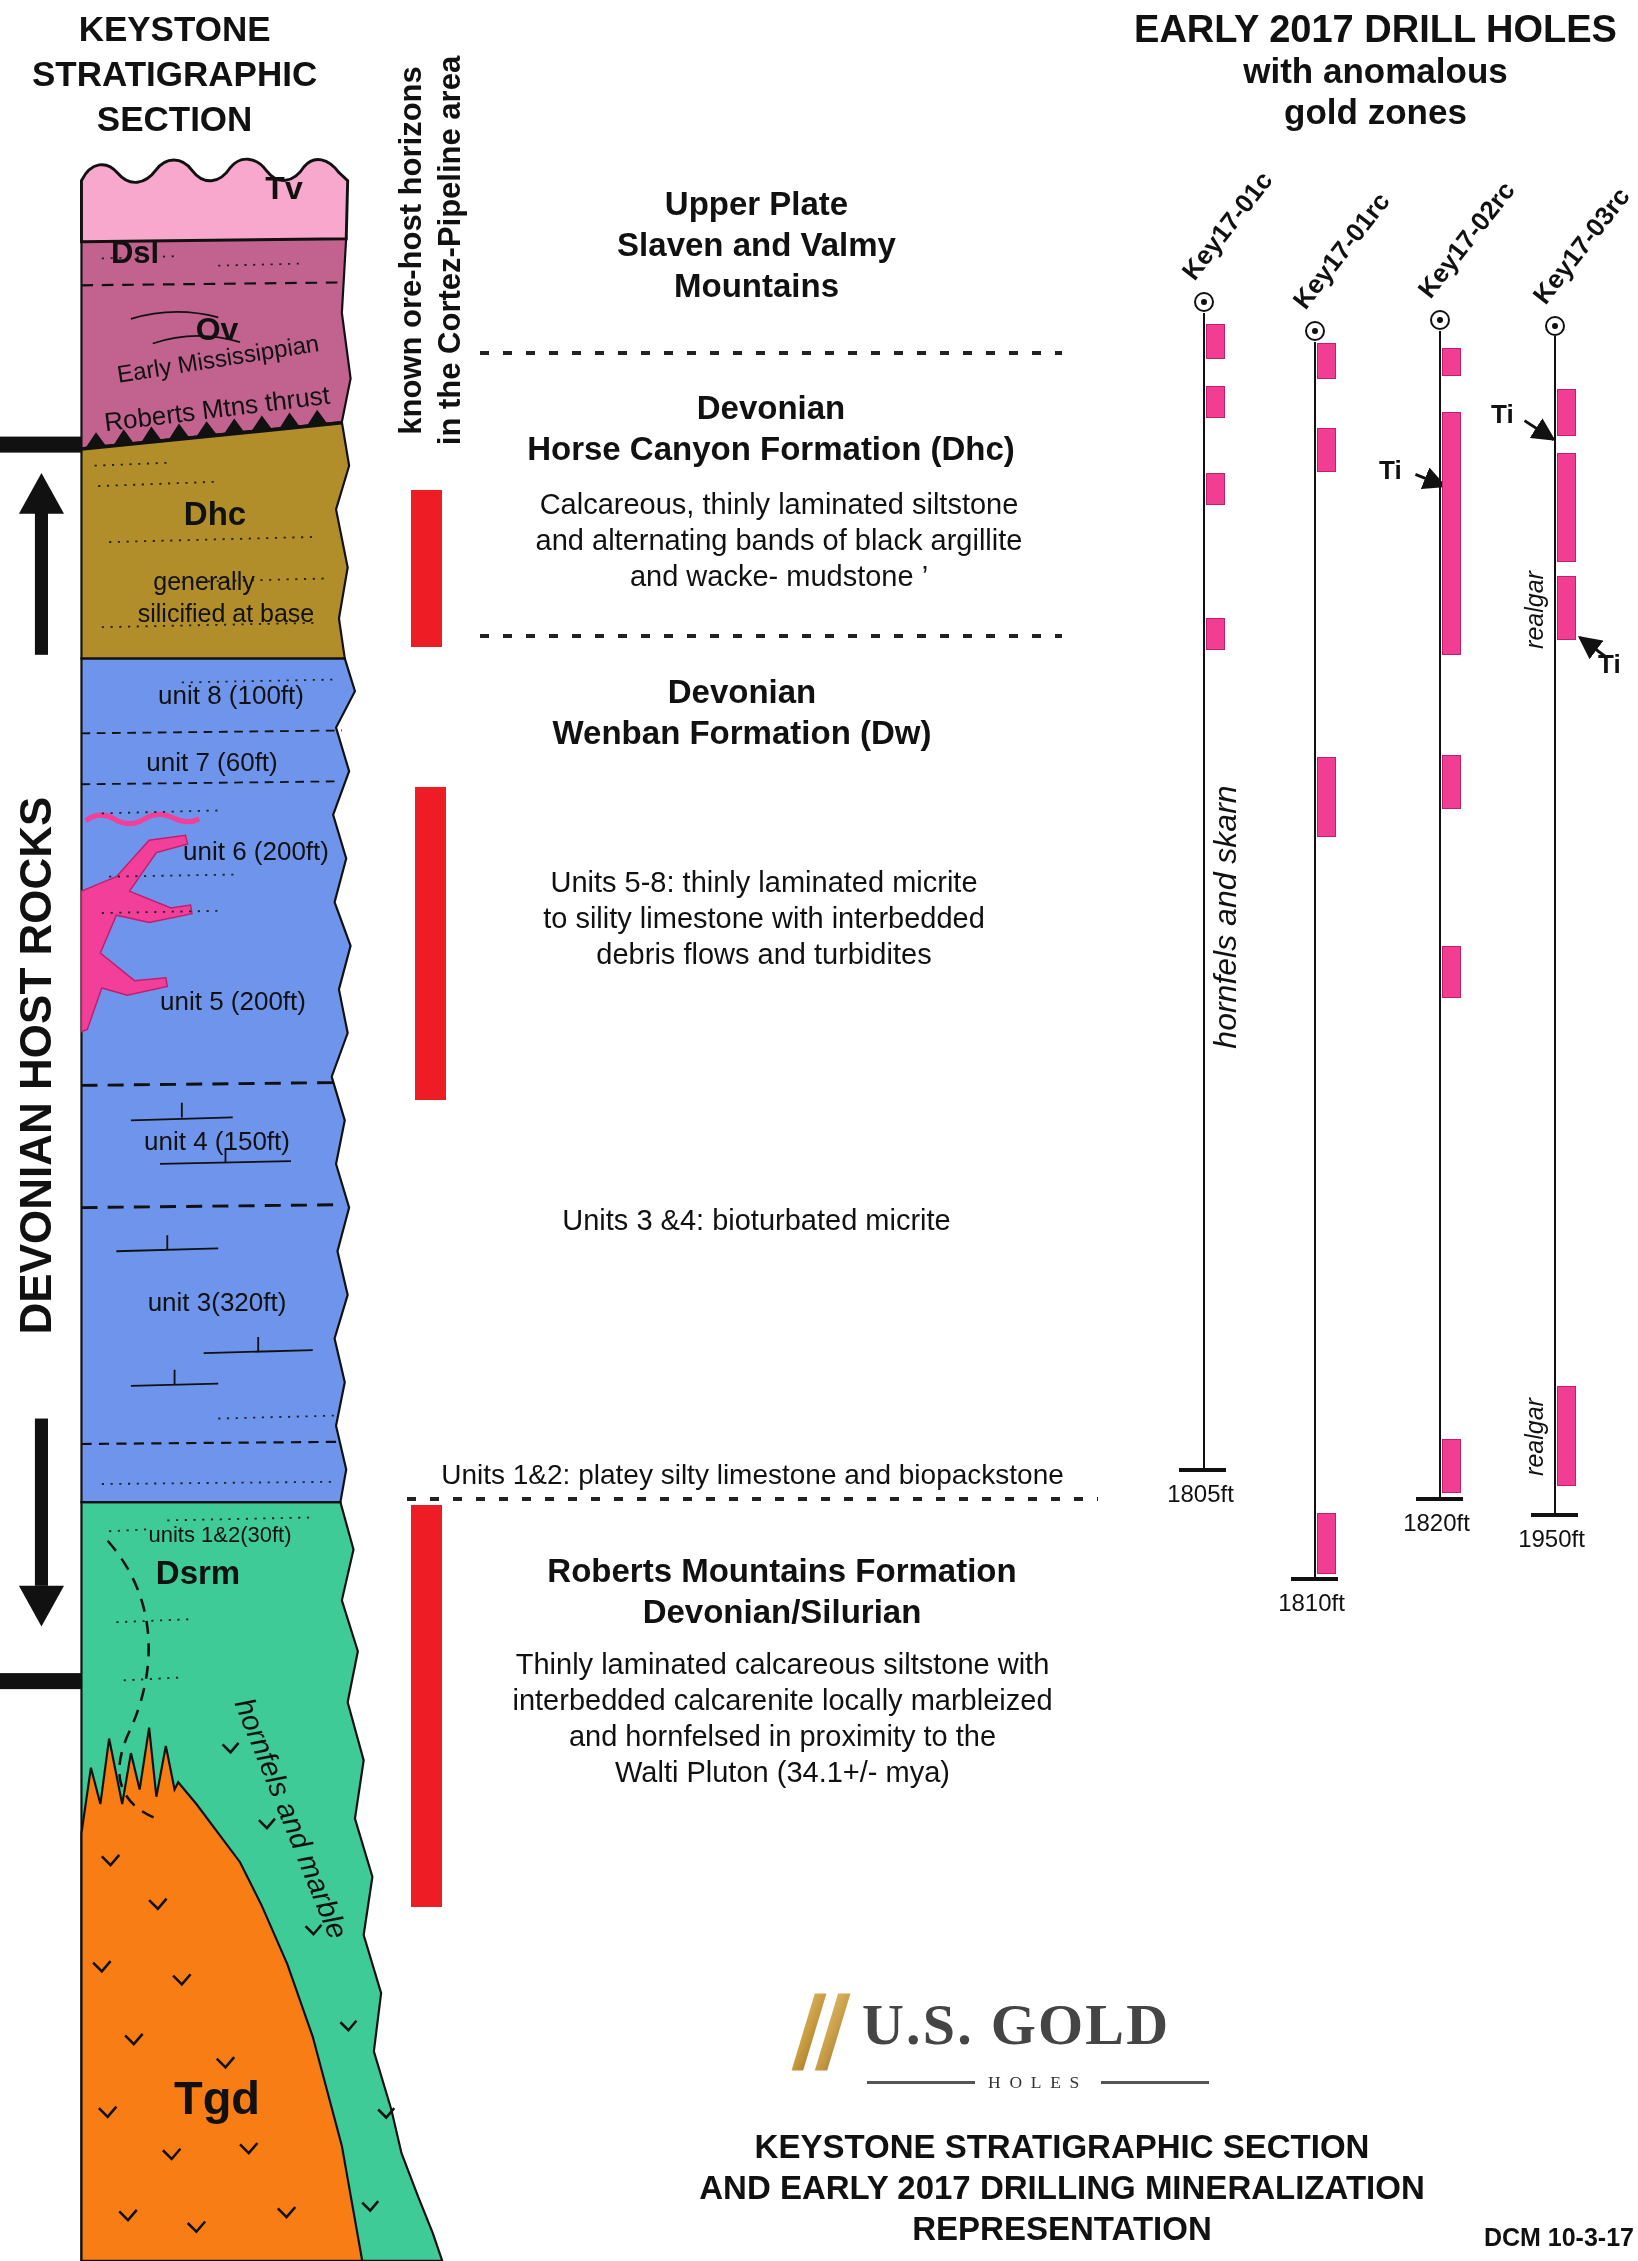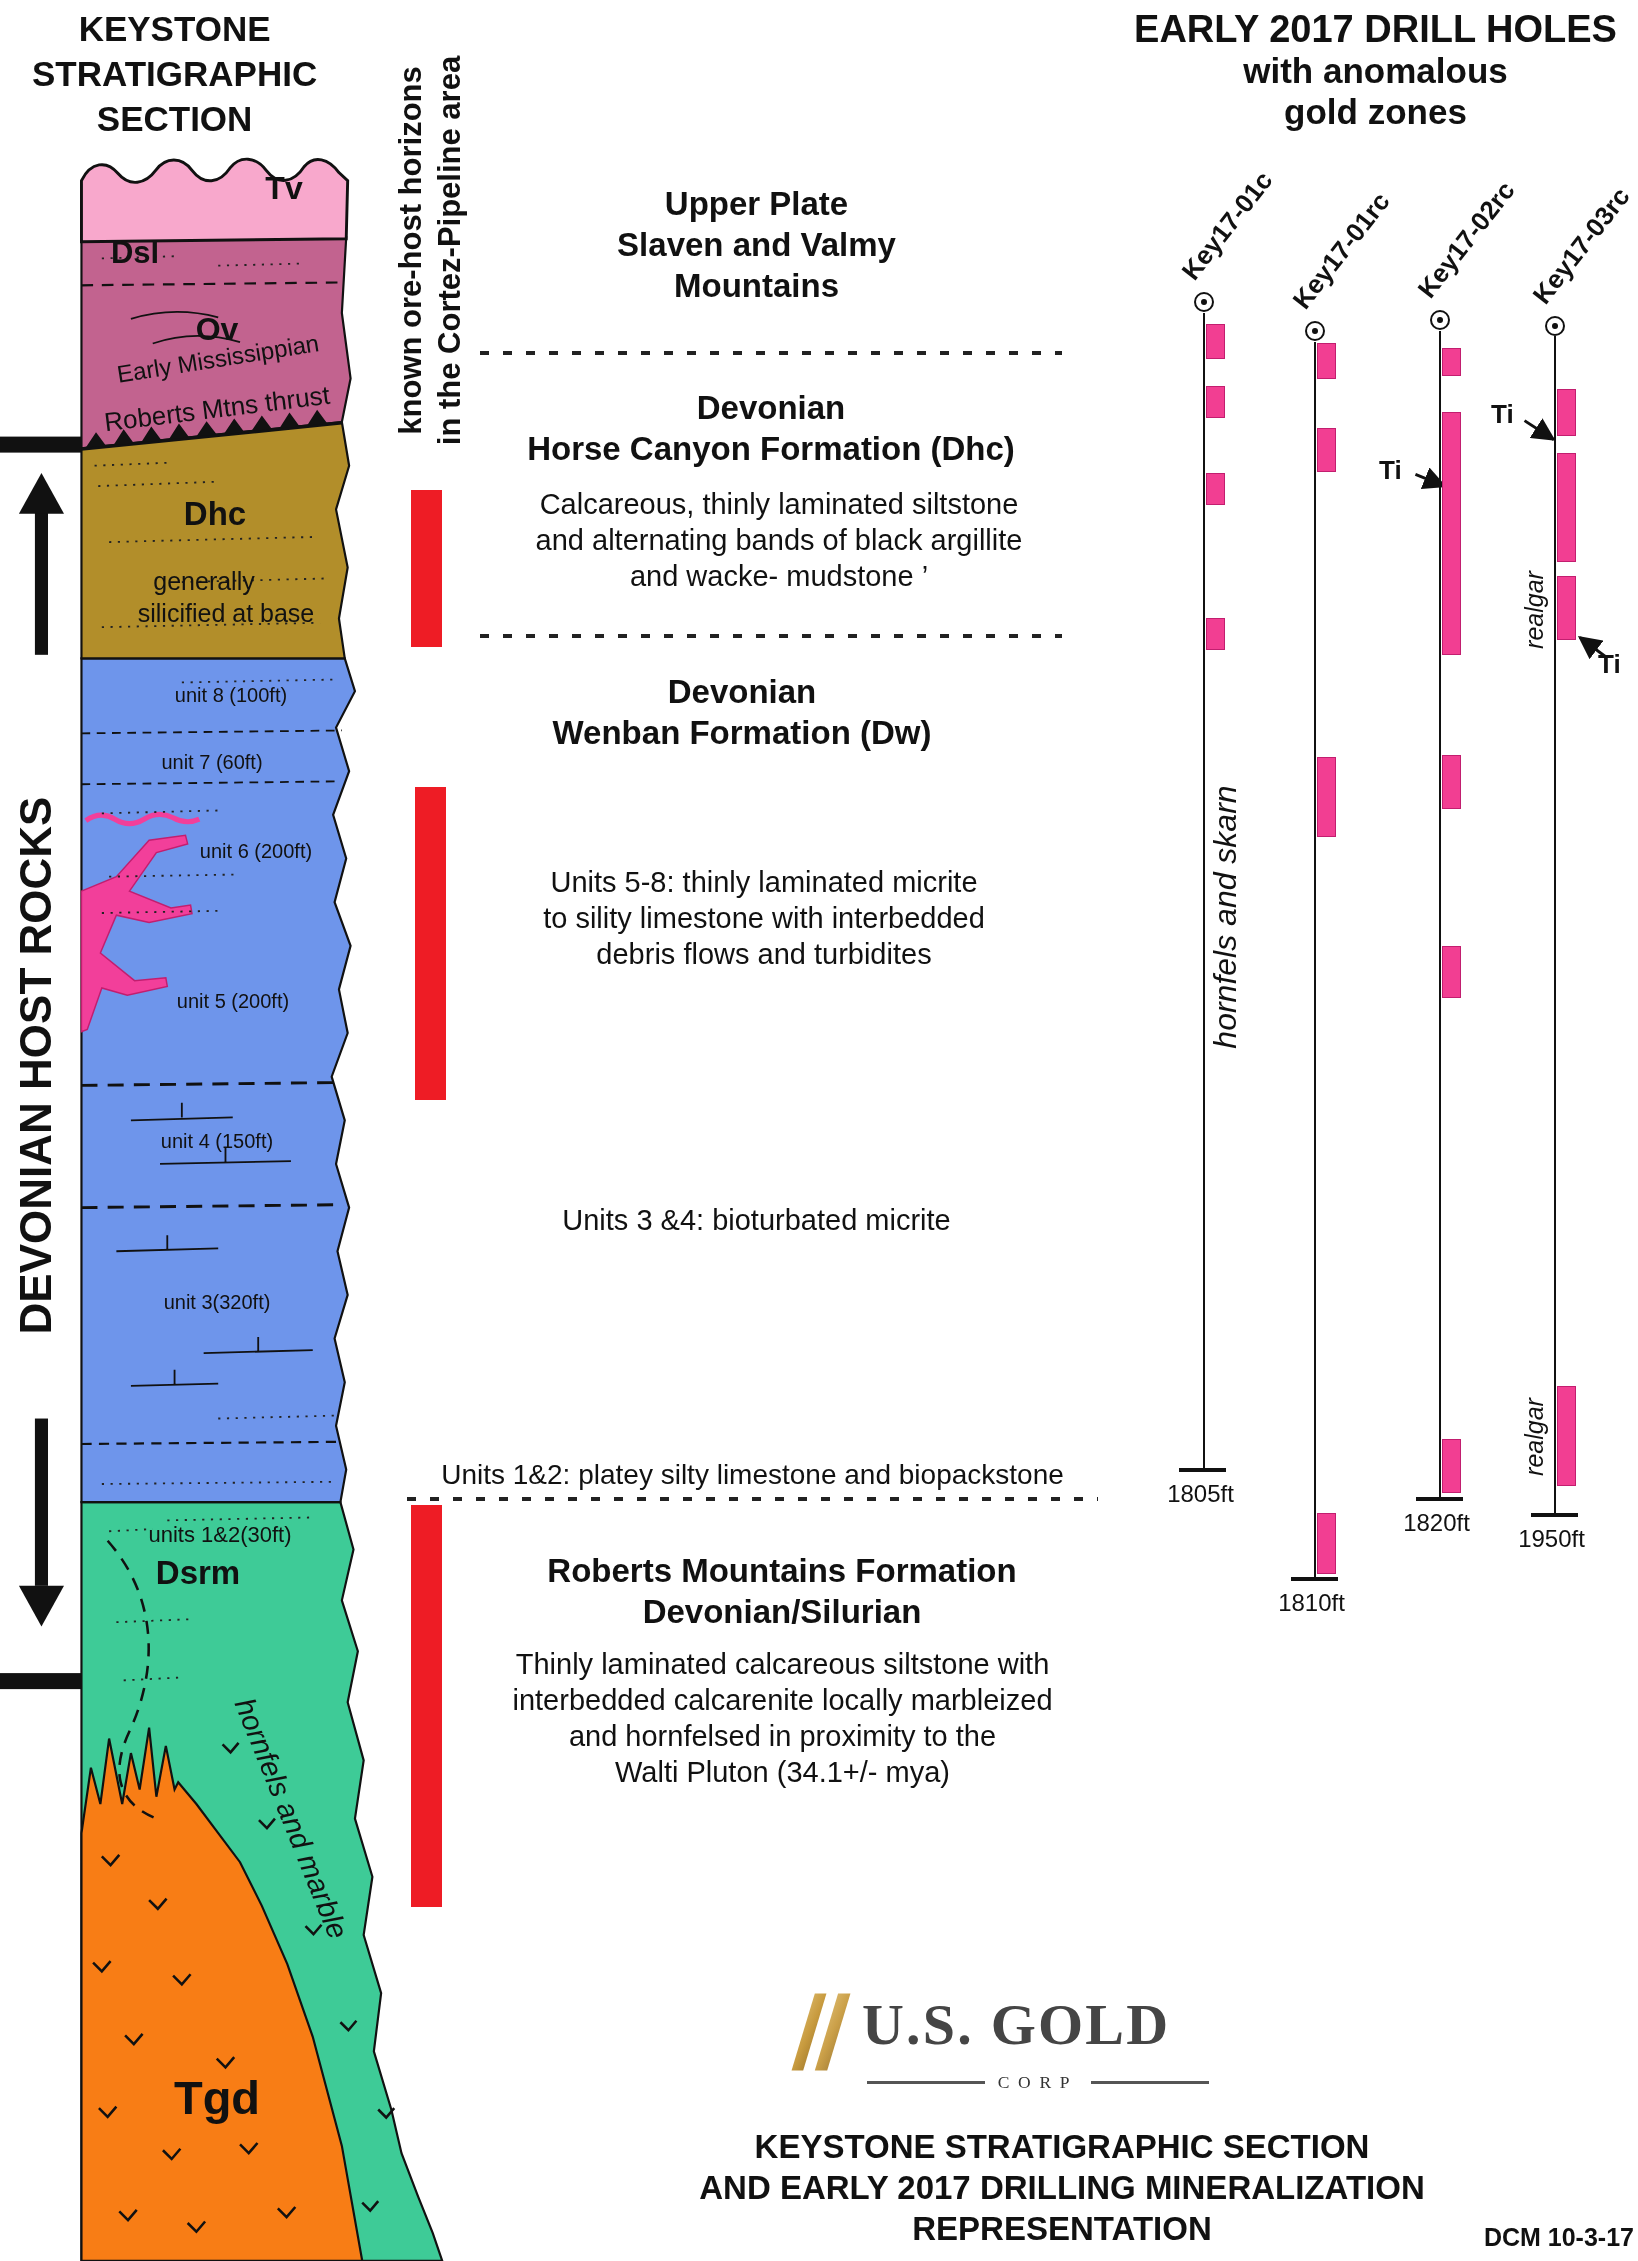--- a/index.html
+++ b/index.html
@@ -4,21 +4,21 @@
 <style>
   html,body{margin:0;padding:0;background:#fff;}
   .page{position:relative;width:1638px;height:2261px;background:#ffffff;
         font-family:"Liberation Sans",sans-serif;color:#111;overflow:hidden;}
   .abs{position:absolute;}
   .b{font-weight:bold;}
   .h1{font-size:33px;line-height:41px;font-weight:bold;text-align:center;}
   .body-txt{font-size:29px;line-height:36px;text-align:center;}
   .dash{position:absolute;height:3.6px;
         background:repeating-linear-gradient(90deg,#222 0 8.7px,transparent 8.7px 23px);}
-  .u-label{position:absolute;transform:translate(-50%,-50%);white-space:nowrap;font-size:20px;}
+  .u-label{position:absolute;transform:translate(-50%,-50%);white-space:nowrap;font-size:26px;}
   .code-label{font-weight:700;}
   .ore-bar{position:absolute;width:31px;background:#EE1C25;}
   .rot-block{position:absolute;text-align:center;white-space:nowrap;}
   
   .hole-line{position:absolute;width:2.2px;background:#111;}
   .zone{position:absolute;width:19px;box-sizing:border-box;border:1.5px solid #C21E6F;}
   .collar{position:absolute;width:16px;height:16px;border:2.2px solid #111;border-radius:50%;background:#fff;}
   .collar::after{content:"";position:absolute;left:5.1px;top:5.1px;width:5.8px;height:5.8px;border-radius:50%;background:#111;}
   .hole-label{position:absolute;font-weight:bold;font-size:26px;white-space:nowrap;height:32px;line-height:32px;
               transform:rotate(-52deg);transform-origin:left bottom;}
@@ -284,21 +284,21 @@
   <div class="ti" style="left:1491px;top:399px">Ti</div>
   <div class="ti" style="left:1598px;top:649px">Ti</div>
 
   <svg class="abs" style="left:790px;top:1992px" width="62" height="80" viewBox="0 0 85 110">
     <polygon points="2,108 34,2 50,2 18,108" fill="url(#goldg)"></polygon>
     <polygon points="34,108 66,2 83,2 51,108" fill="url(#goldg)" opacity="0.95"></polygon>
   </svg>
   <div class="abs brand" style="left:862px;top:1991px">U.S. GOLD</div>
   <div class="abs corp-row" style="left:867px;top:2072px;width:342px">
     <span class="rule"></span>
-    <span class="corp-txt">CORP</span>
+    <span class="corp-txt">HOLES</span>
     <span class="rule"></span>
   </div>
 
   <div class="abs h1" style="left:509px;top:2126px;width:1106px;line-height:41px">
     <div>KEYSTONE STRATIGRAPHIC SECTION</div>
     <div>AND EARLY 2017 DRILLING MINERALIZATION</div>
     <div>REPRESENTATION</div>
   </div>
   <div class="abs b" style="left:1459px;top:2223px;width:175px;font-size:25px;text-align:right">DCM 10-3-17</div>
 

